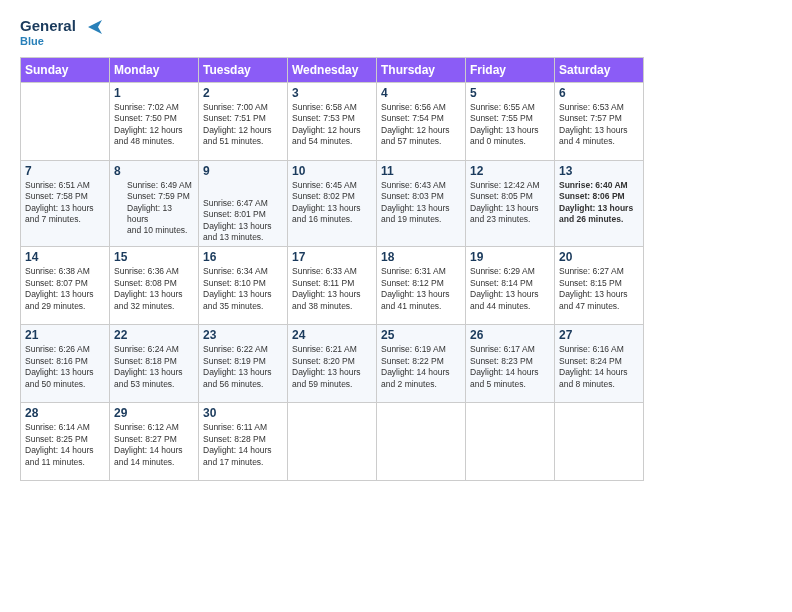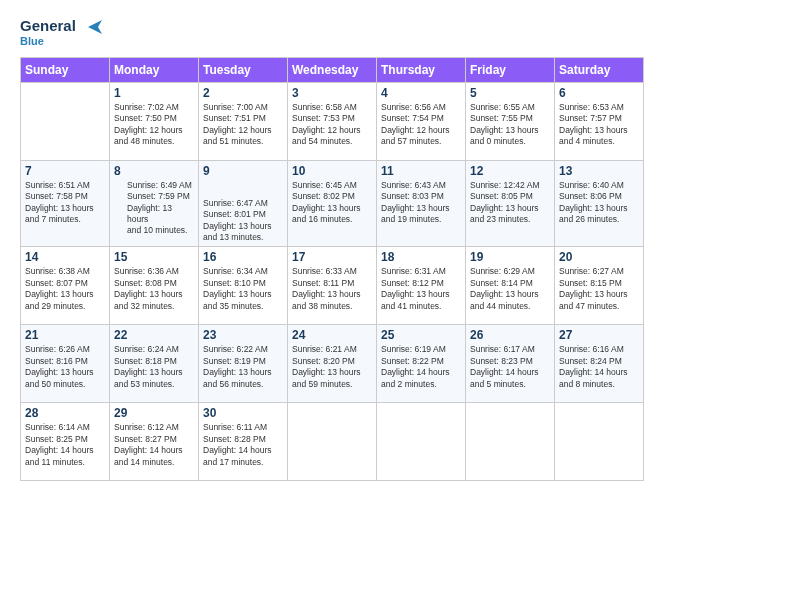--- a/index.html
+++ b/index.html
@@ -196,21 +196,21 @@
           </td>
           <td>
             <div class="day-number">12</div>
             <div class="day-info" style="white-space: pre-line;">Sunrise: 12:42 AM
 Sunset: 8:05 PM
 Daylight: 13 hours
 and 23 minutes.</div>
           </td>
           <td>
             <div class="day-number">13</div>
-            <div class="day-info" style="white-space: pre-line;">Sunrise: 6:40 AM
+            <div class="day-info" style="white-space: pre-line; font-weight: bold;">Sunrise: 6:40 AM
 Sunset: 8:06 PM
 Daylight: 13 hours
 and 26 minutes.</div>
           </td>
         </tr>
         <tr>
           <td>
             <div class="day-number">14</div>
             <div class="day-info" style="white-space: pre-line;">Sunrise: 6:38 AM
 Sunset: 8:07 PM

